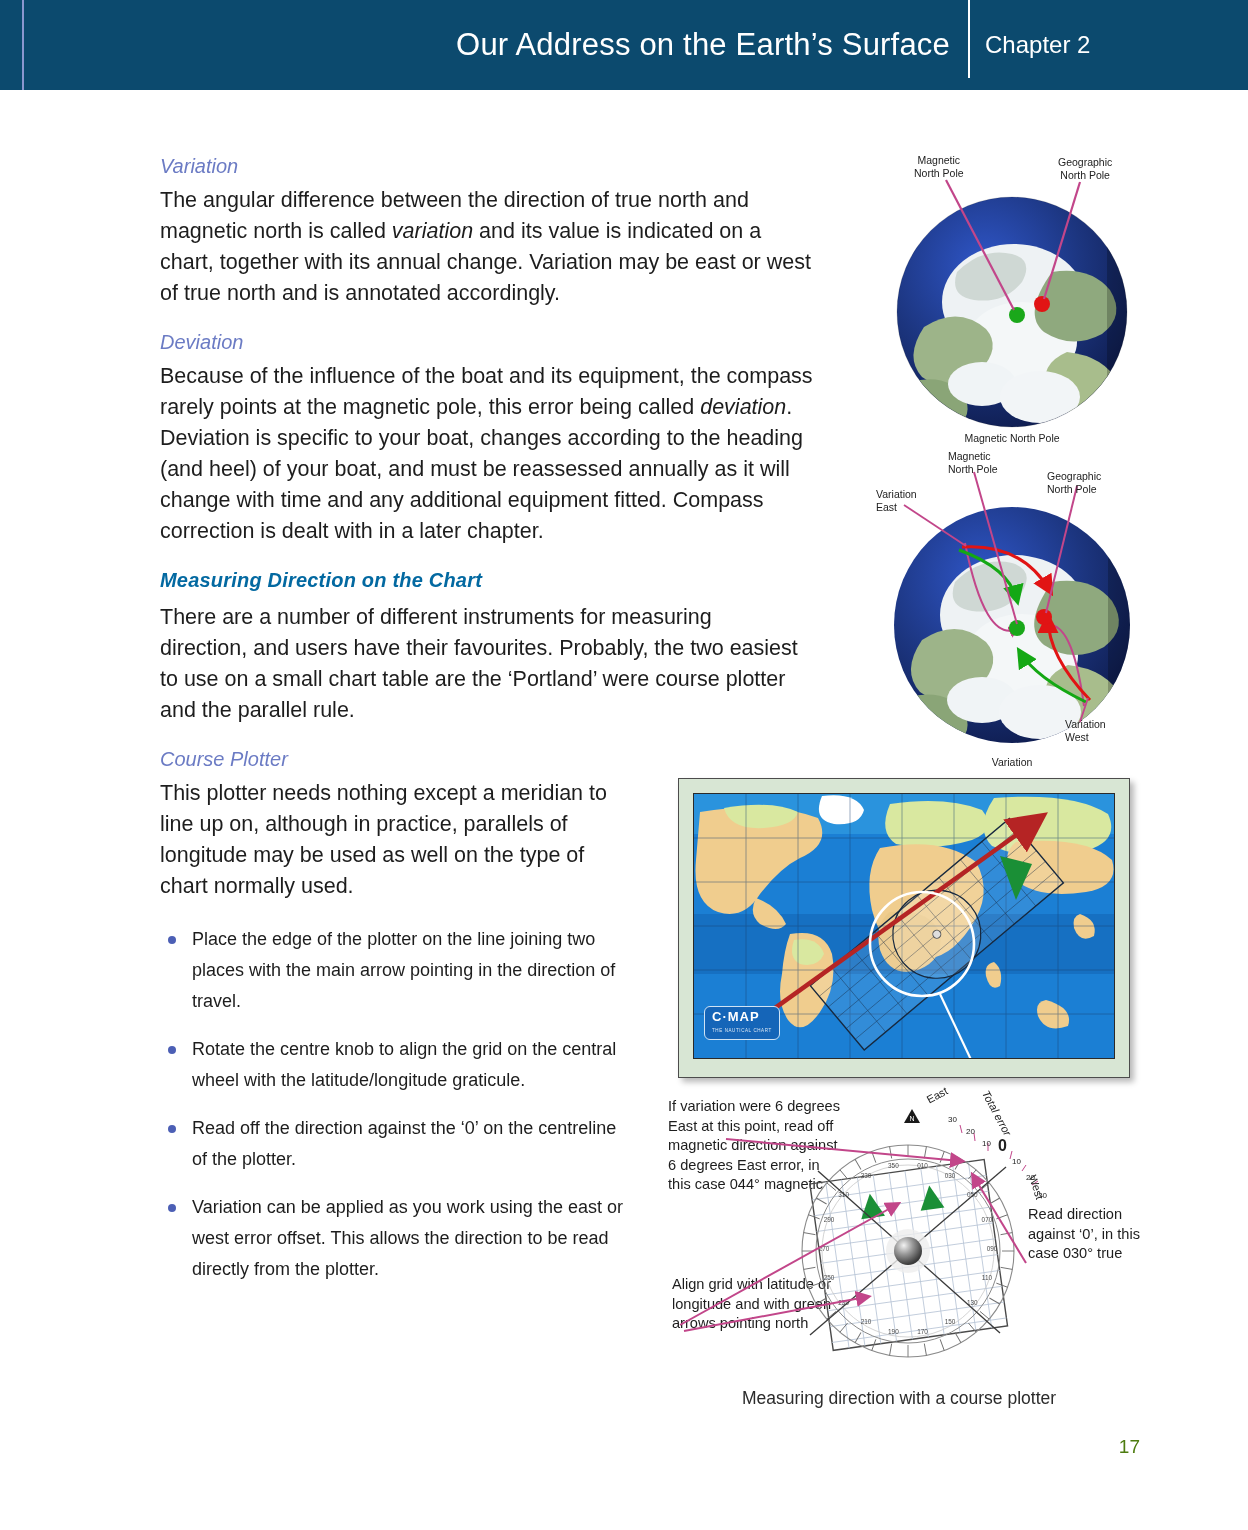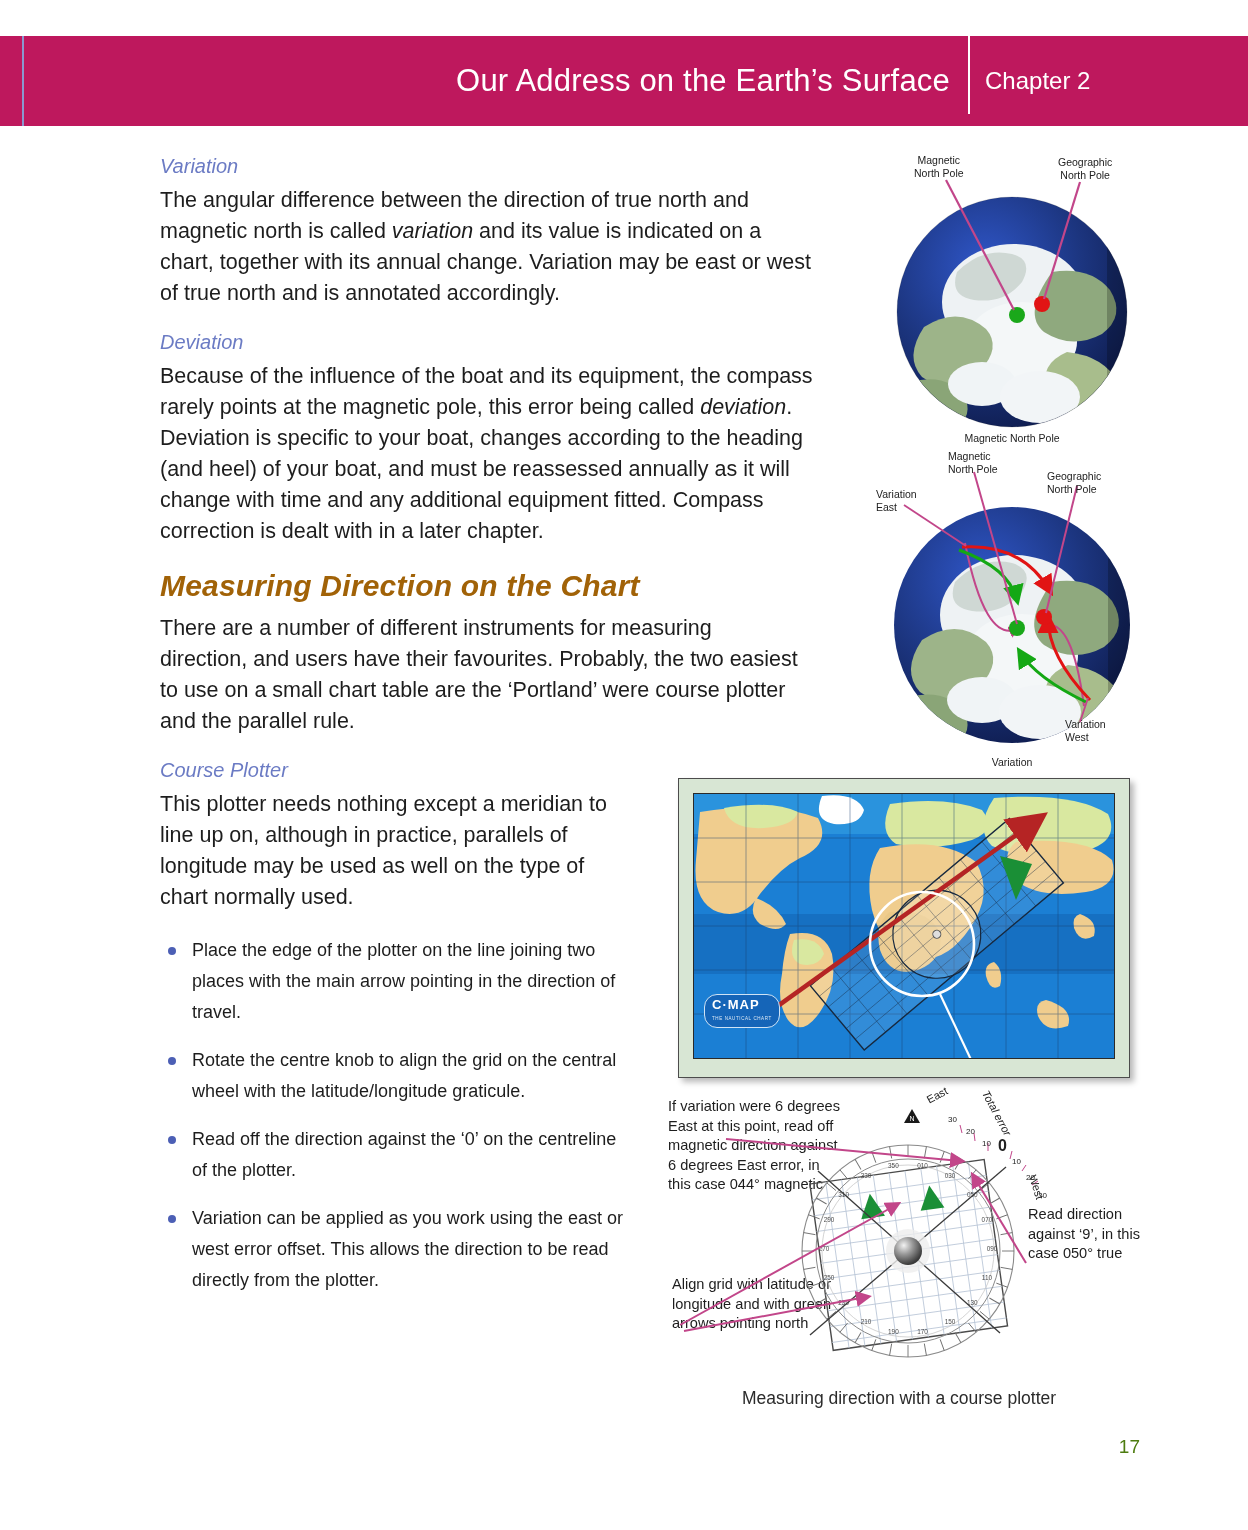--- a/index.html
+++ b/index.html
@@ -16,22 +16,21 @@
     font-family: "Liberation Sans", sans-serif;
     color: #1d1d1d;
   }
 
   
   .banner {
     position: absolute;
     left: 0; top: 0;
     width: 1248px;
     height: 90px;
-    background: #be185d;
-    margin-top: 36px;
+    background: #0c4a6e;
   }
   .banner-rule-left {
     position: absolute;
     left: 22px; top: 0;
     width: 2px; height: 90px;
     background: #8b97cf;
   }
   .banner-title {
     color: #ffffff;
     font-size: 31px;
@@ -77,22 +76,22 @@
     font-size: 21.5px;
     line-height: 31px;
     margin: 0 0 22px 0;
     color: #1d1d1d;
   }
   .para.narrow { width: 470px; }
   .para.mid { width: 660px; }
   .para em { font-style: italic; }
 
   .section-head {
-    color: #a16207;
-    font-size: 30px;
+    color: #0369a1;
+    font-size: 20px;
     font-weight: bold;
     font-style: italic;
     margin: 16px 0 10px 0;
     letter-spacing: .2px;
   }
 
   .bullets {
     list-style: none;
     margin: 18px 0 0 0;
     padding: 0;
@@ -154,29 +153,29 @@
   #chart-figure .map-body {
     position: absolute;
     left: 14px; top: 14px; right: 14px; bottom: 18px;
     background: #1b7fd4;
     border: 1px solid #2a2a2a;
     overflow: hidden;
   }
   .cmap-logo {
     position: absolute;
     left: 10px;
-    bottom: 30px;
+    bottom: 18px;
     background: #1565b8;
     color: #ffffff;
     font-size: 13px;
     font-weight: bold;
     letter-spacing: 1px;
     padding: 3px 7px 1px 7px;
     border: 1px solid #cfe3f5;
-    border-radius: 13px;
+    border-radius: 6px;
     line-height: 14px;
   }
   .cmap-logo small {
     display:block;
     font-size: 4.5px;
     letter-spacing: .6px;
     font-weight: normal;
     text-align: center;
     opacity: .85;
   }
@@ -449,21 +448,21 @@
     <div class="cmap-logo">
       <span>C·MAP</span>
       <small>THE NAUTICAL CHART</small>
     </div>
   </div>
 </div>
 
 <div id="compass-figure">
 
   <div class="ann" id="ann-left">If variation were 6 degrees East at this point, read off magnetic direction against 6 degrees East error, in this case 044° magnetic</div>
-  <div class="ann" id="ann-right">Read direction against ‘9’, in this case 050° true</div>
+  <div class="ann" id="ann-right">Read direction against ‘0’, in this case 030° true</div>
   <div class="ann" id="ann-bottom">Align grid with latitude or longitude and with green arrows pointing north</div>
 
   <svg width="478" height="320" viewBox="0 0 478 320" style="position:absolute;left:0;top:0;">
     <defs>
       <marker id="pinkTip" markerWidth="8" markerHeight="8" refX="5" refY="4" orient="auto">
         <path d="M0,0 L8,4 L0,8 z" fill="#c2468a"></path>
       </marker>
       <radialGradient id="knobG" cx="35%" cy="30%" r="70%">
         <stop offset="0%" stop-color="#f2f2f2"></stop>
         <stop offset="45%" stop-color="#9a9a9a"></stop>

